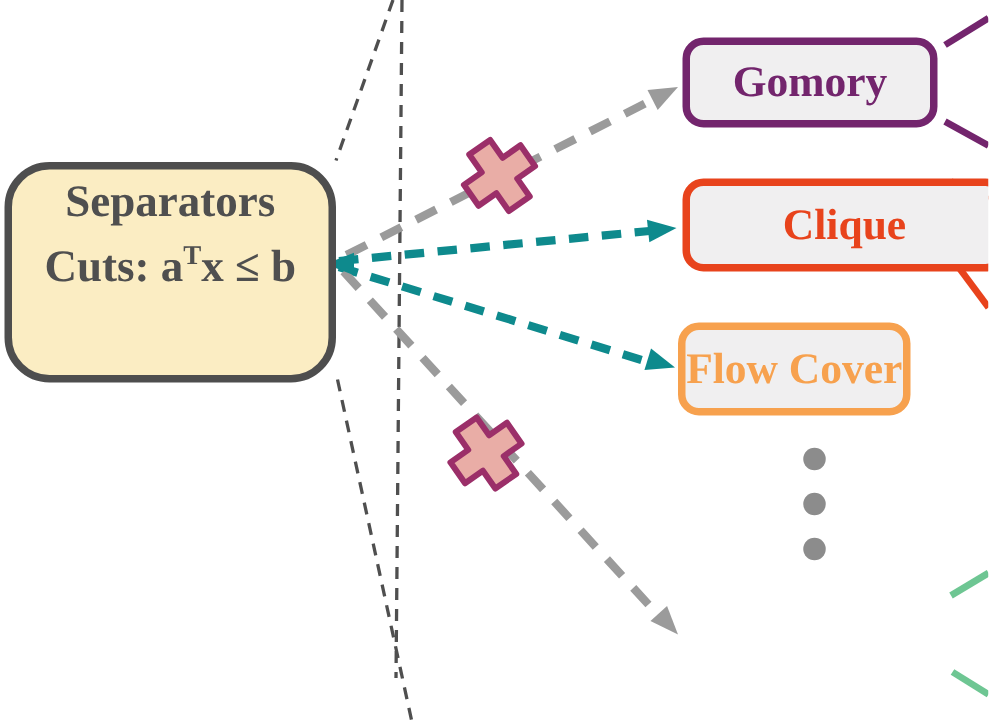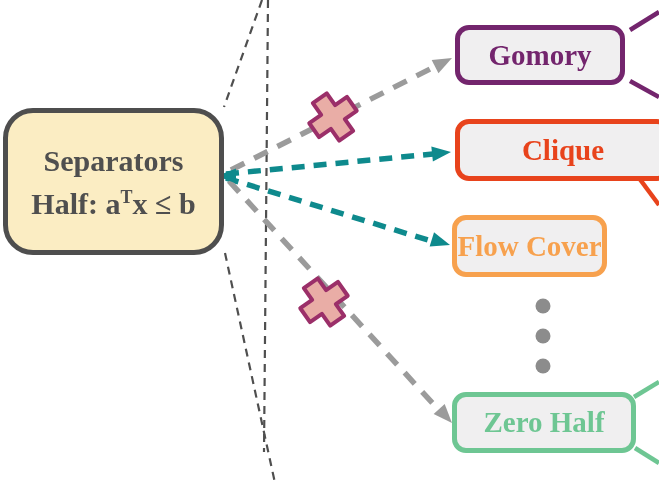--- a/index.html
+++ b/index.html
@@ -5,21 +5,21 @@
   html,body{margin:0;padding:0;background:#ffffff;}
   .stage{
     position:relative;width:659px;height:483px;background:#ffffff;
     overflow:hidden;font-family:"Liberation Serif", "DejaVu Serif", serif;
   }
   .underlay{position:absolute;left:0;top:0;width:659px;height:483px;}
   .source-box{
     position:absolute;left:3px;top:108px;width:221px;height:147px;
     box-sizing:border-box;border:5px solid var(--srcborder);
     border-radius:30px;background:var(--srcfill);
-    display:flex;flex-direction:column;justify-content:center;align-items:center;
+    display:flex;flex-direction:column;justify-content:flex-start;align-items:center;
     color:var(--srctext);font-weight:bold;font-size:30px;line-height:43px;
     text-align:center;
   }
   .src-line sup{font-size:0.60em;line-height:0;vertical-align:super;}
   .target{
     position:absolute;box-sizing:border-box;border:5px solid;border-radius:14px;
     background:var(--boxfill);display:flex;align-items:center;justify-content:center;
     font-weight:bold;font-size:29px;white-space:nowrap;
   }
   .t-gomory   {left:455px;top:25px; width:170px;height:60px;border-color:var(--purple);color:var(--purple);}
@@ -72,29 +72,26 @@
     <line class="ext-purple" x1="630" y1="30" x2="659" y2="12"></line>
     <line class="ext-purple" x1="630" y1="81" x2="659" y2="97"></line>
     <line class="ext-red" x1="634" y1="121" x2="659" y2="133"></line>
     <line class="ext-red" x1="636" y1="174" x2="659" y2="205"></line>
     <line class="ext-green" x1="634" y1="397" x2="659" y2="382"></line>
     <line class="ext-green" x1="635" y1="448" x2="659" y2="463"></line>
   </svg>
 
   <div class="source-box">
     <div class="src-line">Separators</div>
-    <div class="src-line"><span>Half: a</span><sup>T</sup><span>x ≤ b</span></div>
+    <div class="src-line"><span>Cuts: a</span><sup>T</sup><span>x ≤ b</span></div>
   </div>
 
   <div class="target t-gomory">
     <span>Gomory</span>
   </div>
   <div class="target t-clique">
     <span>Clique</span>
   </div>
   <div class="target t-flowcover">
     <span>Flow Cover</span>
   </div>
-  <div class="target t-zerohalf">
-    <span>Zero Half</span>
-  </div>
 
 </div>
 
 </body></html>

